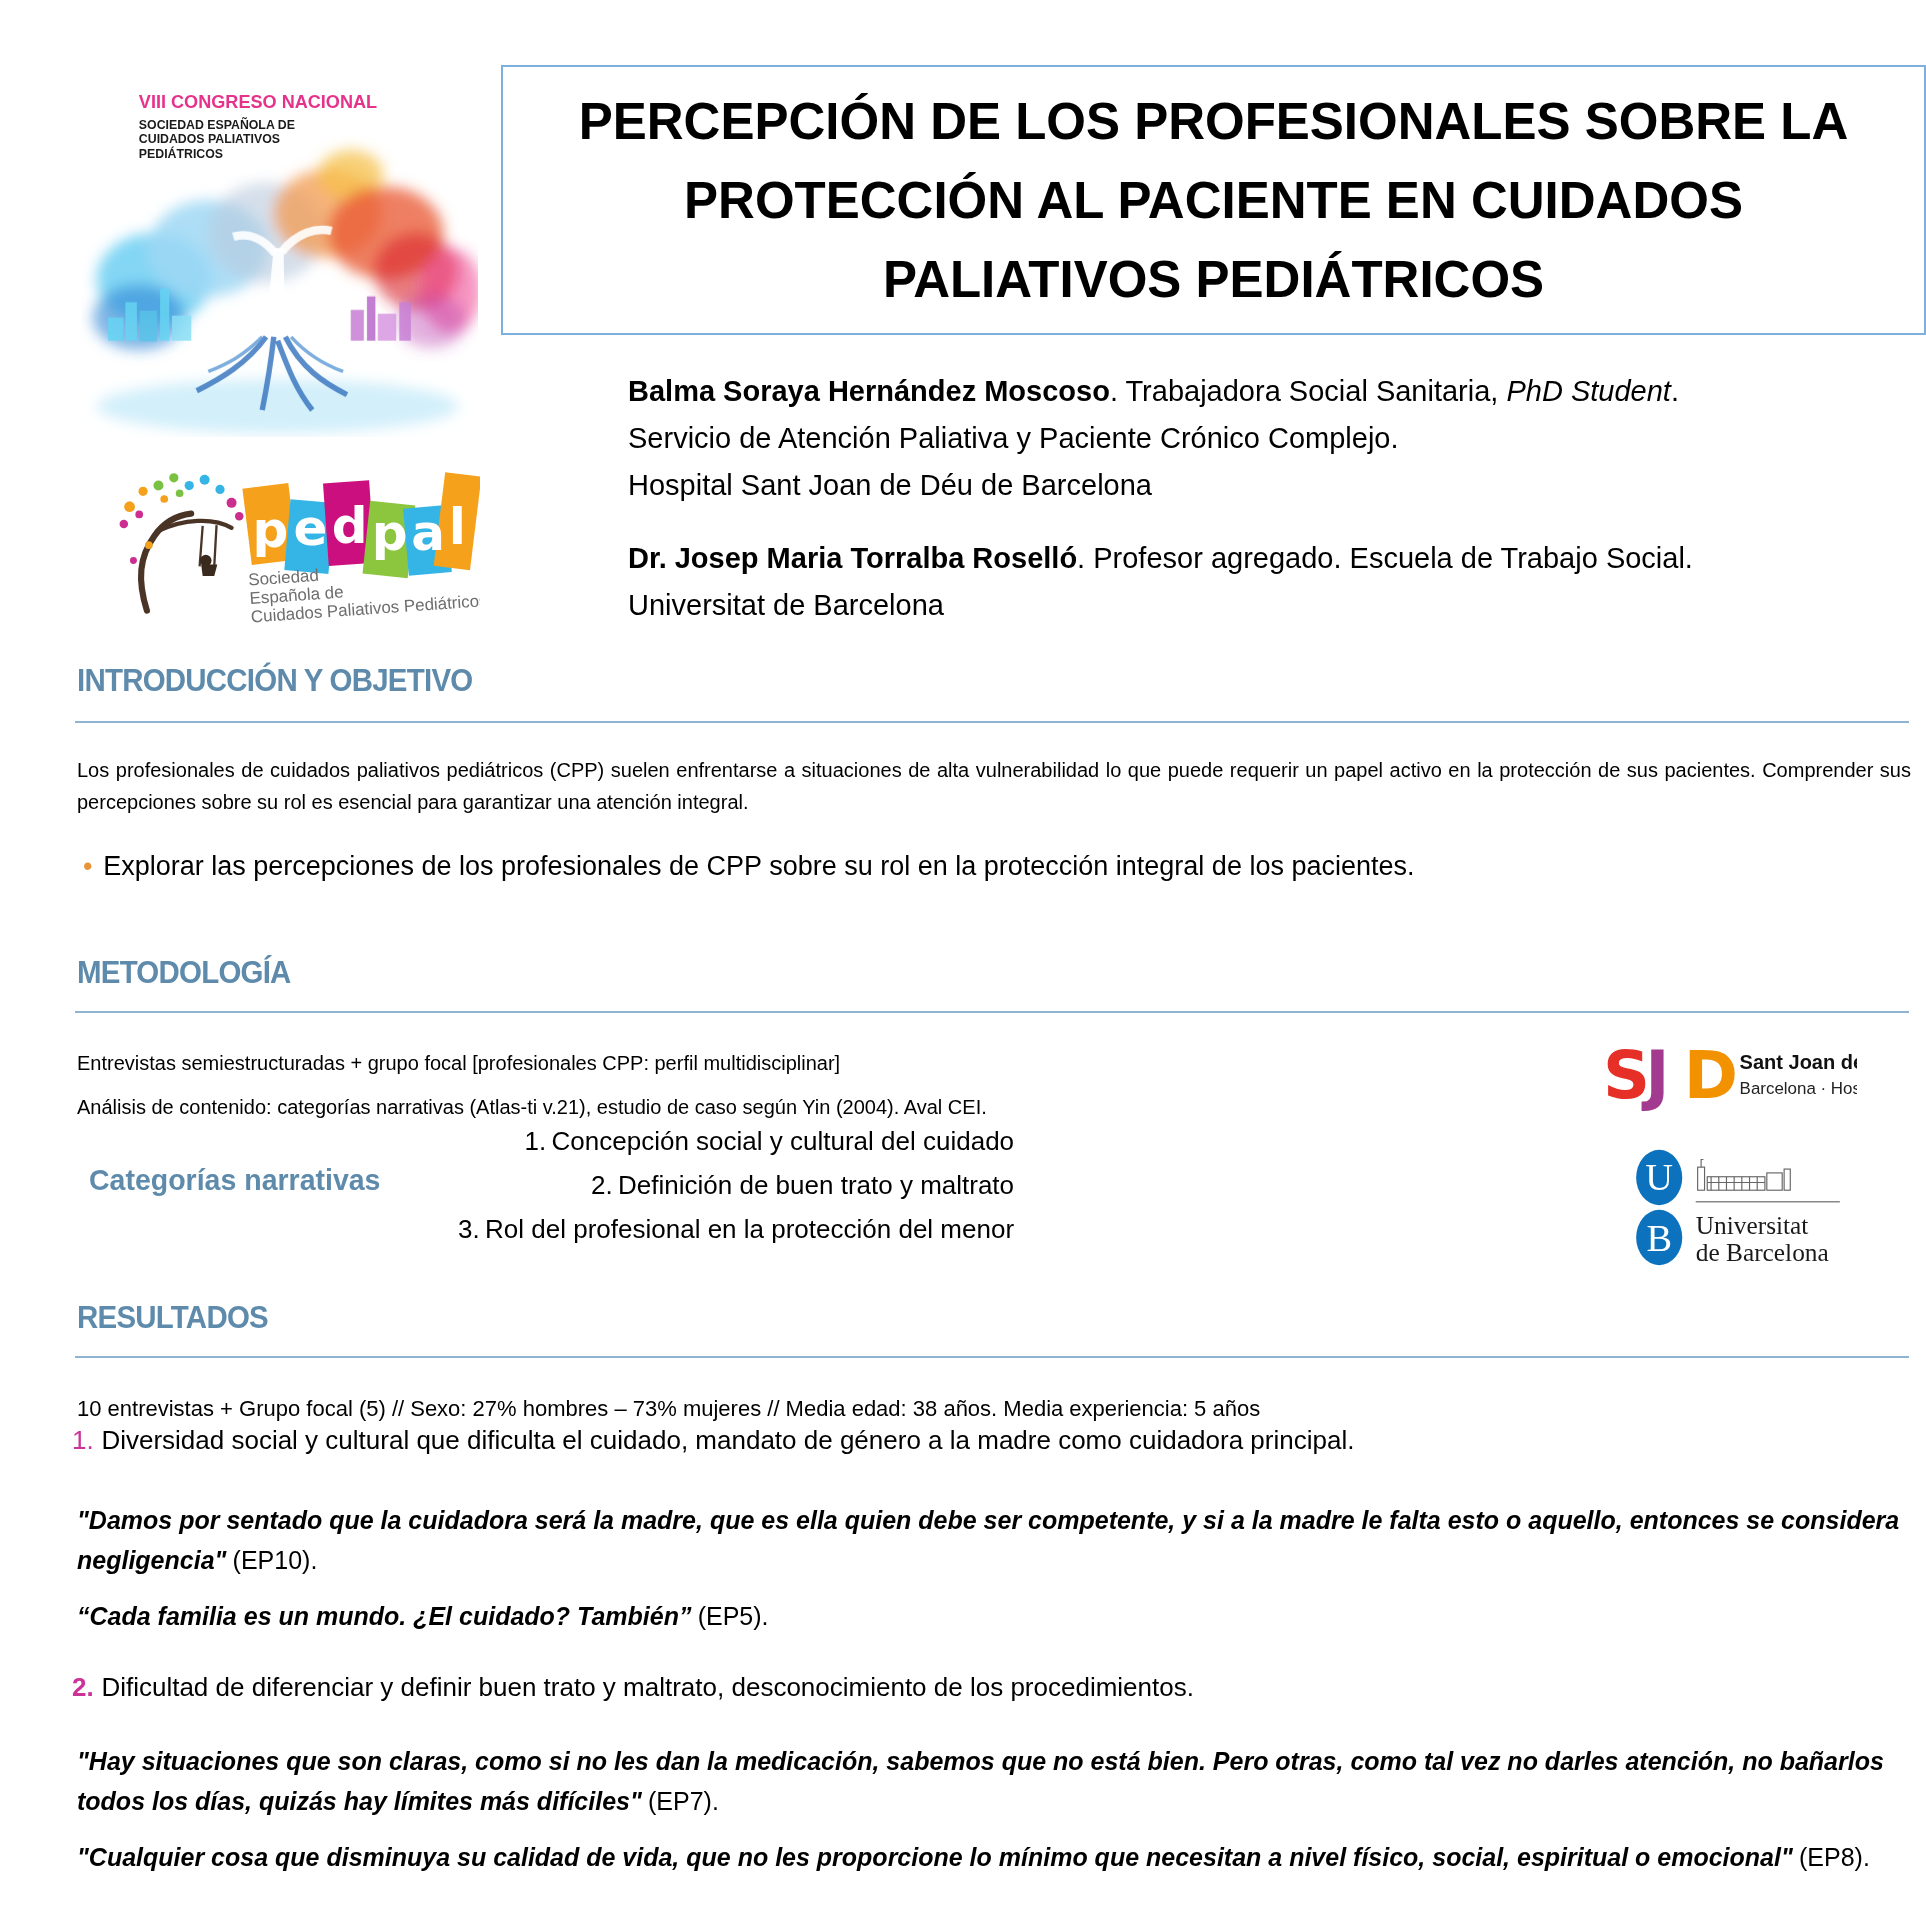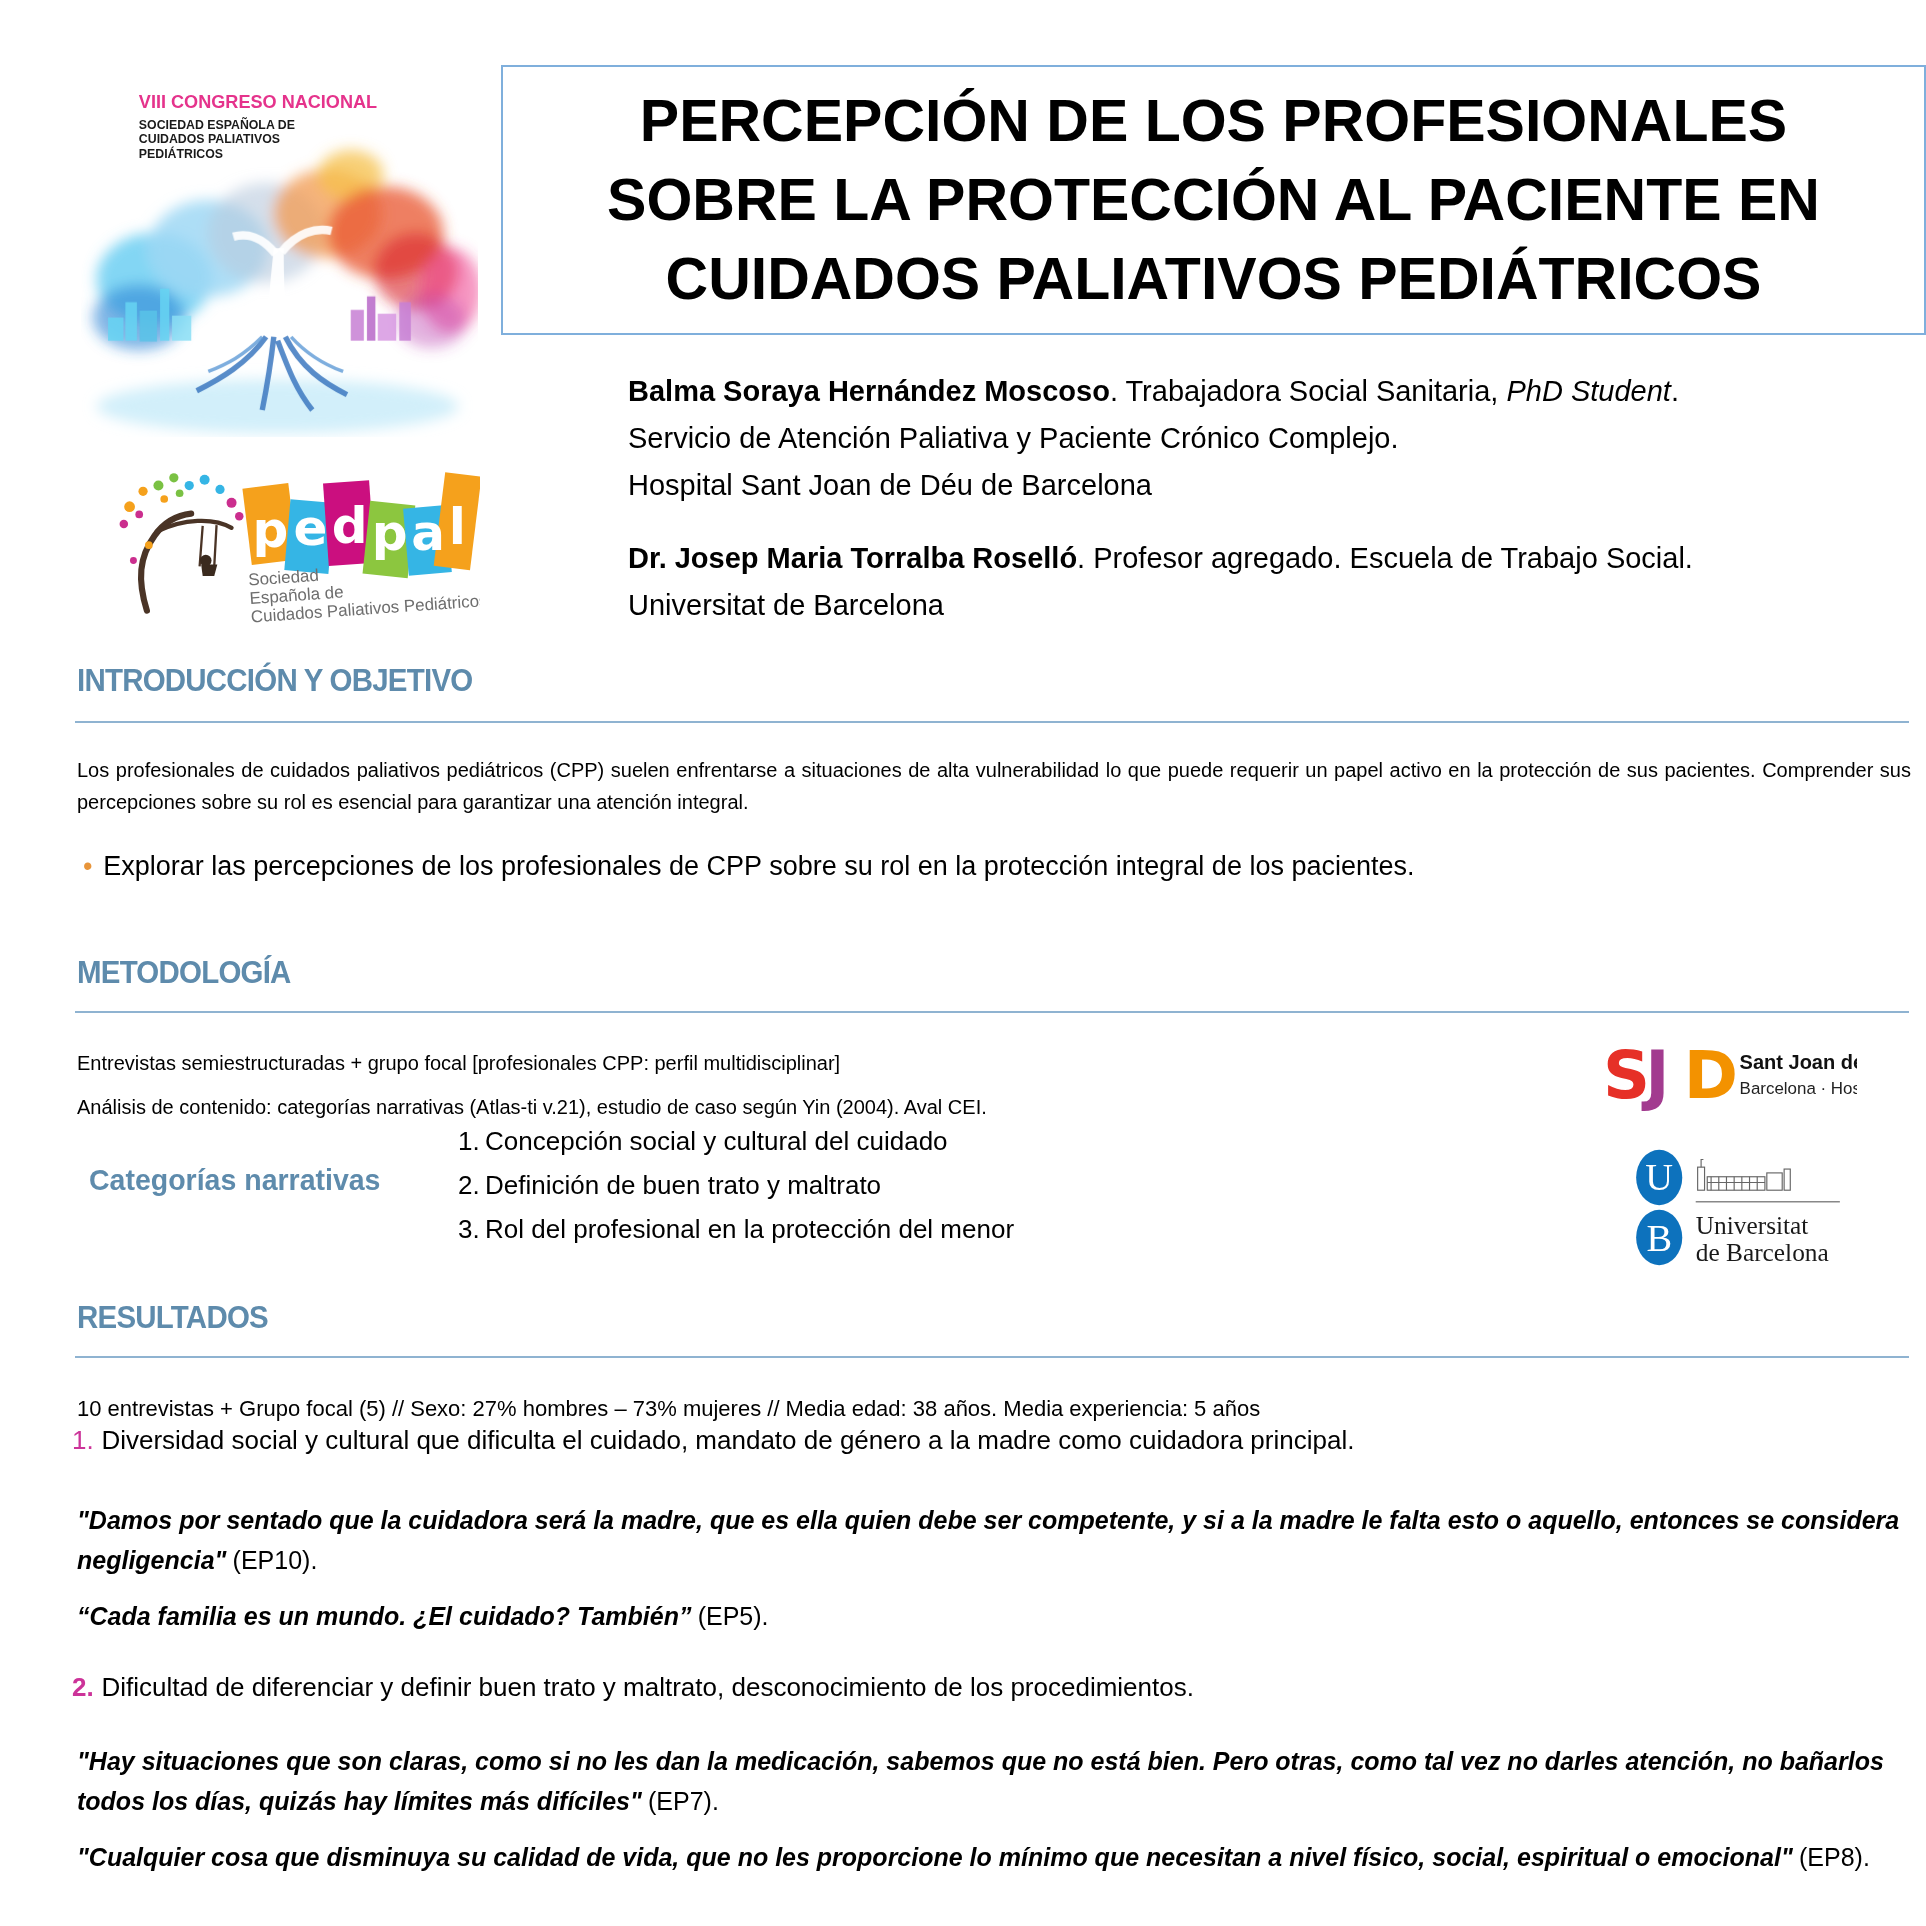--- a/index.html
+++ b/index.html
@@ -10,21 +10,21 @@
   
   .congress-logo{position:absolute; left:81px; top:71px; width:397px; height:366px;}
   .pedpal-logo{position:absolute; left:87px; top:449px; width:393px; height:177px;}
   .title-box{
     position:absolute; left:501px; top:65px; width:1425px; height:270px;
     border:2.7px solid #7FAFDC; box-sizing:border-box;
     display:flex; align-items:center; justify-content:center;
   }
   .title-box h1{
     margin:0; padding:7.7px 27px; text-align:center;
-    font-size:59px; line-height:79px; font-weight:bold; color:#000;
+    font-size:51px; line-height:79px; font-weight:bold; color:#000;
   }
   .authors{position:absolute; left:628px; width:1213px; font-size:29px; line-height:47px;}
   .author-1{top:368px;}
   .author-2{top:535px;}
   .author-name{font-weight:bold;}
   .phd{font-style:italic;}
   
   .sec-h{
     position:absolute; left:77px; margin:0;
     font-size:31px; font-weight:bold; color:#5E8BAC; letter-spacing:-0.8px;
@@ -42,21 +42,21 @@
   .h-met{top:955px;}
   .rule-met{top:1011px;}
   .met-line1{top:1027px; white-space:nowrap;}
   .met-line2{top:1071px; white-space:nowrap;}
   .cat-label{
     position:absolute; left:89px; top:1163px;
     font-size:30px; font-weight:bold; color:#5E8BAC; white-space:nowrap;
     transform:scaleX(.95); transform-origin:left center;
   }
   .met-list{position:absolute; left:458px; top:1119px; margin:0; padding:0; list-style:none;
-    font-size:26px; line-height:44px;}
+    font-size:26px; line-height:44px;text-align:right;}
   .met-list .n{margin-right:5.4px;}
   
   .sjd-logo{position:absolute; left:1603px; top:1032px; width:254px; height:85px;}
   .ub-logo{position:absolute; left:1630px; top:1146px; width:216px; height:123px;}
   
   .h-res{top:1300px;}
   .rule-res{top:1356px;}
   .res-stats{top:1371px; font-size:22px; white-space:nowrap;}
   .res-point{position:absolute; left:72px; width:1834px; font-size:26px; line-height:39px;}
   .pt-num{color:#CC3399; margin-right:7.7px;}

